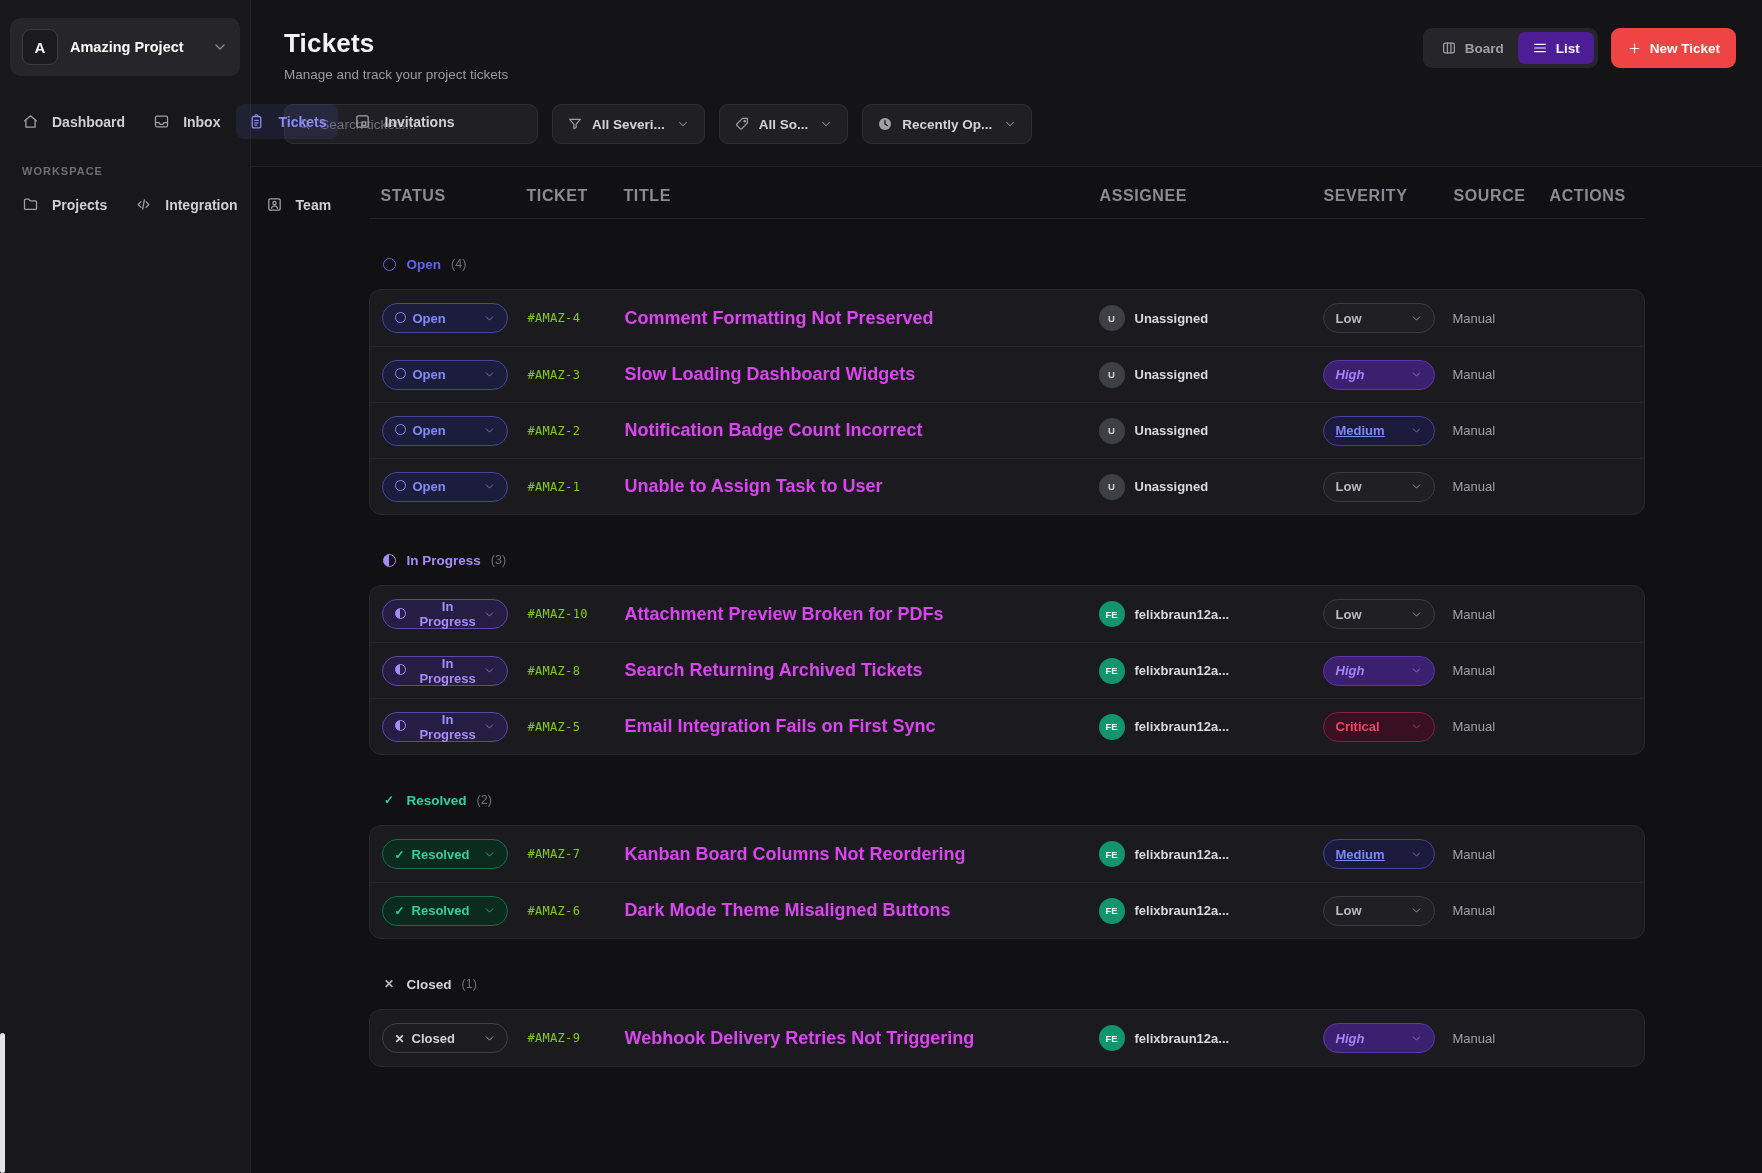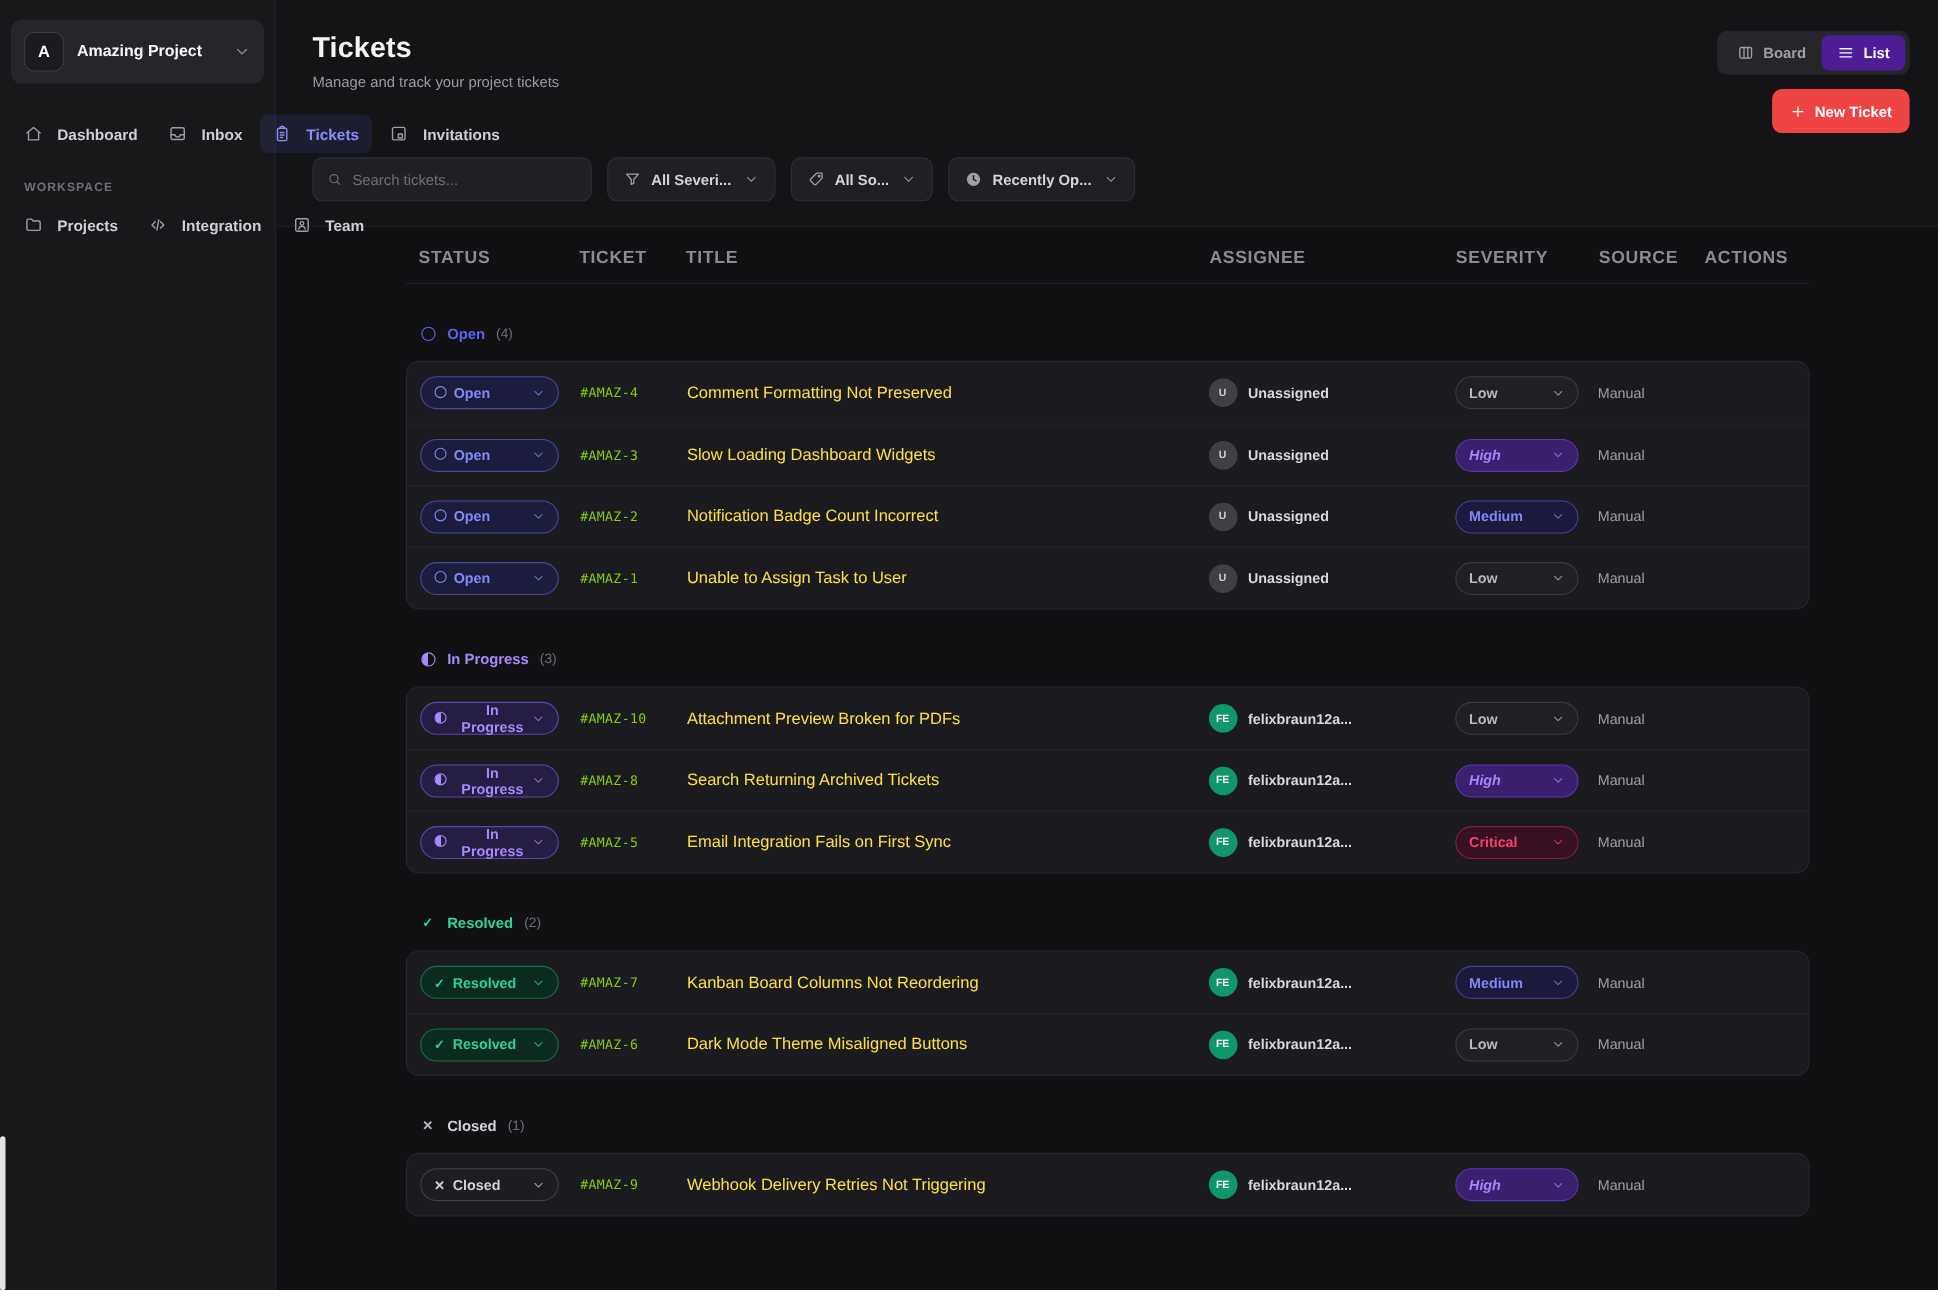--- a/index.html
+++ b/index.html
@@ -52,21 +52,21 @@
   }
 
   
   .main { flex:1; display:flex; flex-direction:column; min-width:0; }
   .page-header {
     display:flex; justify-content:space-between; align-items:flex-start;
     padding:28px 26px 0 33px;
   }
   .page-title { font-size:26px; font-weight:700; color:#f4f4f5; letter-spacing:.2px; }
   .page-subtitle { margin-top:8px; font-size:13.5px; color:#9a9aa1; }
-  .header-actions { display:flex; gap:13px; align-items:flex-end;flex-direction:column; }
+  .header-actions { display:flex; gap:13px; align-items:flex-end; }
 
   .segmented {
     display:flex; background:#26262a; border-radius:9px; padding:4px; height:40px;
   }
   .seg-btn {
     display:flex; align-items:center; gap:8px; padding:0 14px; border:none;
     background:transparent; color:#9f9fa6; font-size:13.5px; font-weight:700;
     border-radius:7px; cursor:pointer; font-family:inherit;
   }
   .seg-btn .seg-icon { width:16px; height:16px; display:inline-flex; }
@@ -148,38 +148,38 @@
   .pill .chev-icon { width:13px; height:13px; margin-left:auto; color:currentColor; opacity:.75; }
   .status-pill { width:126px; }
   .sev-pill { width:112px; }
 
   .status-pill.open { background:#1c1d3d; border-color:#45489b; color:#818cf8; }
   .status-pill.inprog { background:#251d43; border-color:#5b48a8; color:#a78bfa; }
   .status-pill.resolved { background:#0b2b1f; border-color:#166e4b; color:#2fd39b; }
   .status-pill.closed { background:#1d1d21; border-color:#3f3f46; color:#d2d2d7; }
 
   .sev-pill.low { background:#202024; border-color:#3a3a41; color:#b9b9c0; }
-  .sev-pill.medium { background:#1c1a3c; border-color:#44409a; color:#8187f5; }
+  .sev-pill.medium { background:#1c1a3c; border-color:#44409a; color:#8187f5;text-decoration:underline; }
   .sev-pill.high { background:#3b2070; border-color:#5d35b0; color:#aort; }
   .sev-pill.high { background:#3b2070; border-color:#5d35b0; color:#a685fa;font-style:italic; }
   .sev-pill.critical { background:#390f22; border-color:#86203f; color:#f4436a; }
 
   .ring {
     width:11px; height:11px; border-radius:50%;
     border:1.6px solid currentColor; display:inline-block; flex-shrink:0;
   }
   .ring.half { background:linear-gradient(to right, currentColor 0 50%, transparent 50% 100%); }
   .glyph { font-size:12px; font-weight:700; line-height:1; }
   .g-icon .ring { width:13px; height:13px; }
 
   .c-ticket {
     font-family:"DejaVu Sans Mono", monospace; font-size:12px; color:#84cc16;
     letter-spacing:.3px;
   }
-  .c-title { font-size:15px; font-weight:400; color:#fde047; }
+  .c-title { font-size:18px; font-weight:700; color:#d946ef; }
   .c-assignee { display:flex; align-items:center; gap:10px; }
   .avatar {
     width:26px; height:26px; border-radius:50%; display:flex; align-items:center;
     justify-content:center; font-size:9.5px; font-weight:700; color:#fafafa; flex-shrink:0;
   }
   .avatar.unassigned { background:#3f3f46; color:#d4d4d8; }
   .avatar.user { background:#10966b; }
   .a-name { font-size:13px; font-weight:600; color:#d9d9dc; }
   .c-source { font-size:13px; color:#9f9fa6; }
 </style>

